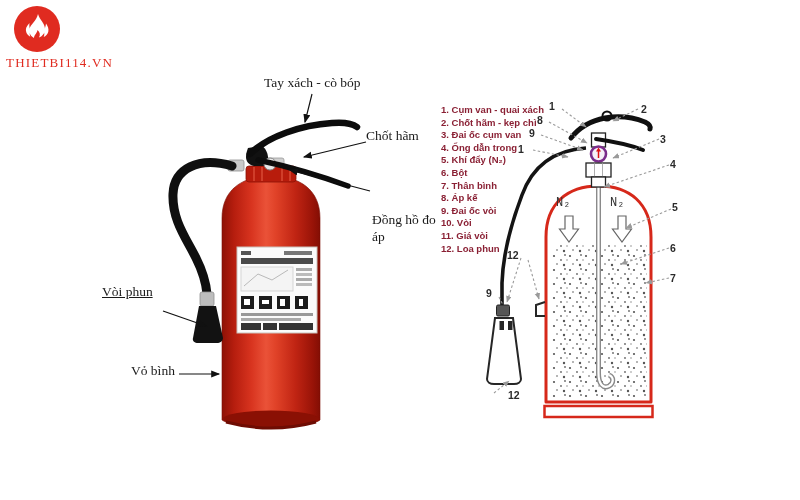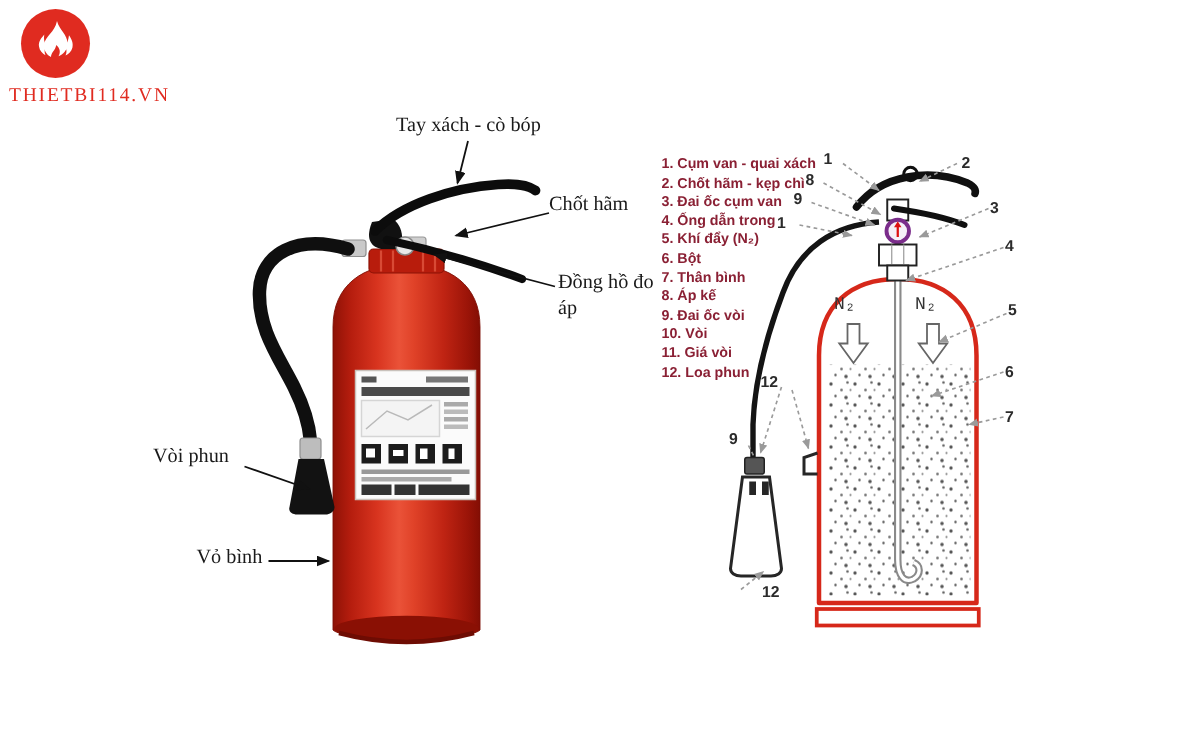--- a/index.html
+++ b/index.html
@@ -6,21 +6,21 @@
   .canvas{position:relative;width:800px;height:500px;background:#fff;overflow:hidden;
           font-family:"Liberation Sans",sans-serif;}
   .abs{position:absolute;}
   
   .logo-circle{left:14px;top:6px;width:46px;height:46px;border-radius:50%;
                background:#e02b20;display:flex;align-items:center;justify-content:center;}
   .brand{left:6px;top:55px;width:134px;font-family:"Liberation Serif",serif;
          font-weight:400;font-size:13px;letter-spacing:1.2px;color:#e02b20;}
   
   .plabel{font-family:"Liberation Serif",serif;font-size:13.5px;color:#1a1a1a;white-space:nowrap;}
-  .plabel.wrap{white-space:normal;line-height:1.25;}
+  .plabel.wrap{white-space:normal;line-height:1.25;margin-top:32px;}
   
   .legend{left:441px;top:104px;width:110px;color:#8a2034;font-weight:700;
           font-size:9.5px;line-height:12.6px;}
   .legend div{white-space:nowrap;}
   
   .co{font-weight:700;font-size:10.5px;color:#2b2b2b;}
   
   .gas{font-family:Liberation Mono, monospace;font-size:12px;color:#333;}
   svg{display:block;}
 </style>
@@ -115,21 +115,21 @@
       <path d="M306,72 L244,87" marker-end="url(#ah)"></path>
       <path d="M310,121 L230,100" marker-end="url(#ah)"></path>
       <path d="M103,241 L146,256" marker-end="url(#ah)"></path>
       <path d="M119,304 L159,304" marker-end="url(#ah)"></path>
     </g>
   </svg>
 
   <div class="abs plabel" style="left:264px;top:75px;">Tay xách - cò bóp</div>
   <div class="abs plabel" style="left:366px;top:128px;">Chốt hãm</div>
   <div class="abs plabel wrap" style="left:372px;top:180px;width:64px;">Đồng hồ đo áp</div>
-  <div class="abs plabel" style="left:102px;top:296px;">Vòi phun</div>
+  <div class="abs plabel" style="left:102px;top:284px;text-decoration:underline;">Vòi phun</div>
   <div class="abs plabel" style="left:131px;top:363px;">Vỏ bình</div>
 
   <svg class="abs" style="left:440px;top:85px;" width="260" height="345" viewBox="0 0 260 345">
     <defs>
       <pattern id="dots" width="16" height="14" patternUnits="userSpaceOnUse">
         <circle cx="2" cy="3" r="1.1" fill="#555"></circle>
         <circle cx="9" cy="7" r="0.9" fill="#666"></circle>
         <circle cx="5" cy="11" r="0.8" fill="#555"></circle>
         <circle cx="13" cy="2" r="0.9" fill="#666"></circle>
         <circle cx="12" cy="12" r="1.2" fill="#555"></circle>

